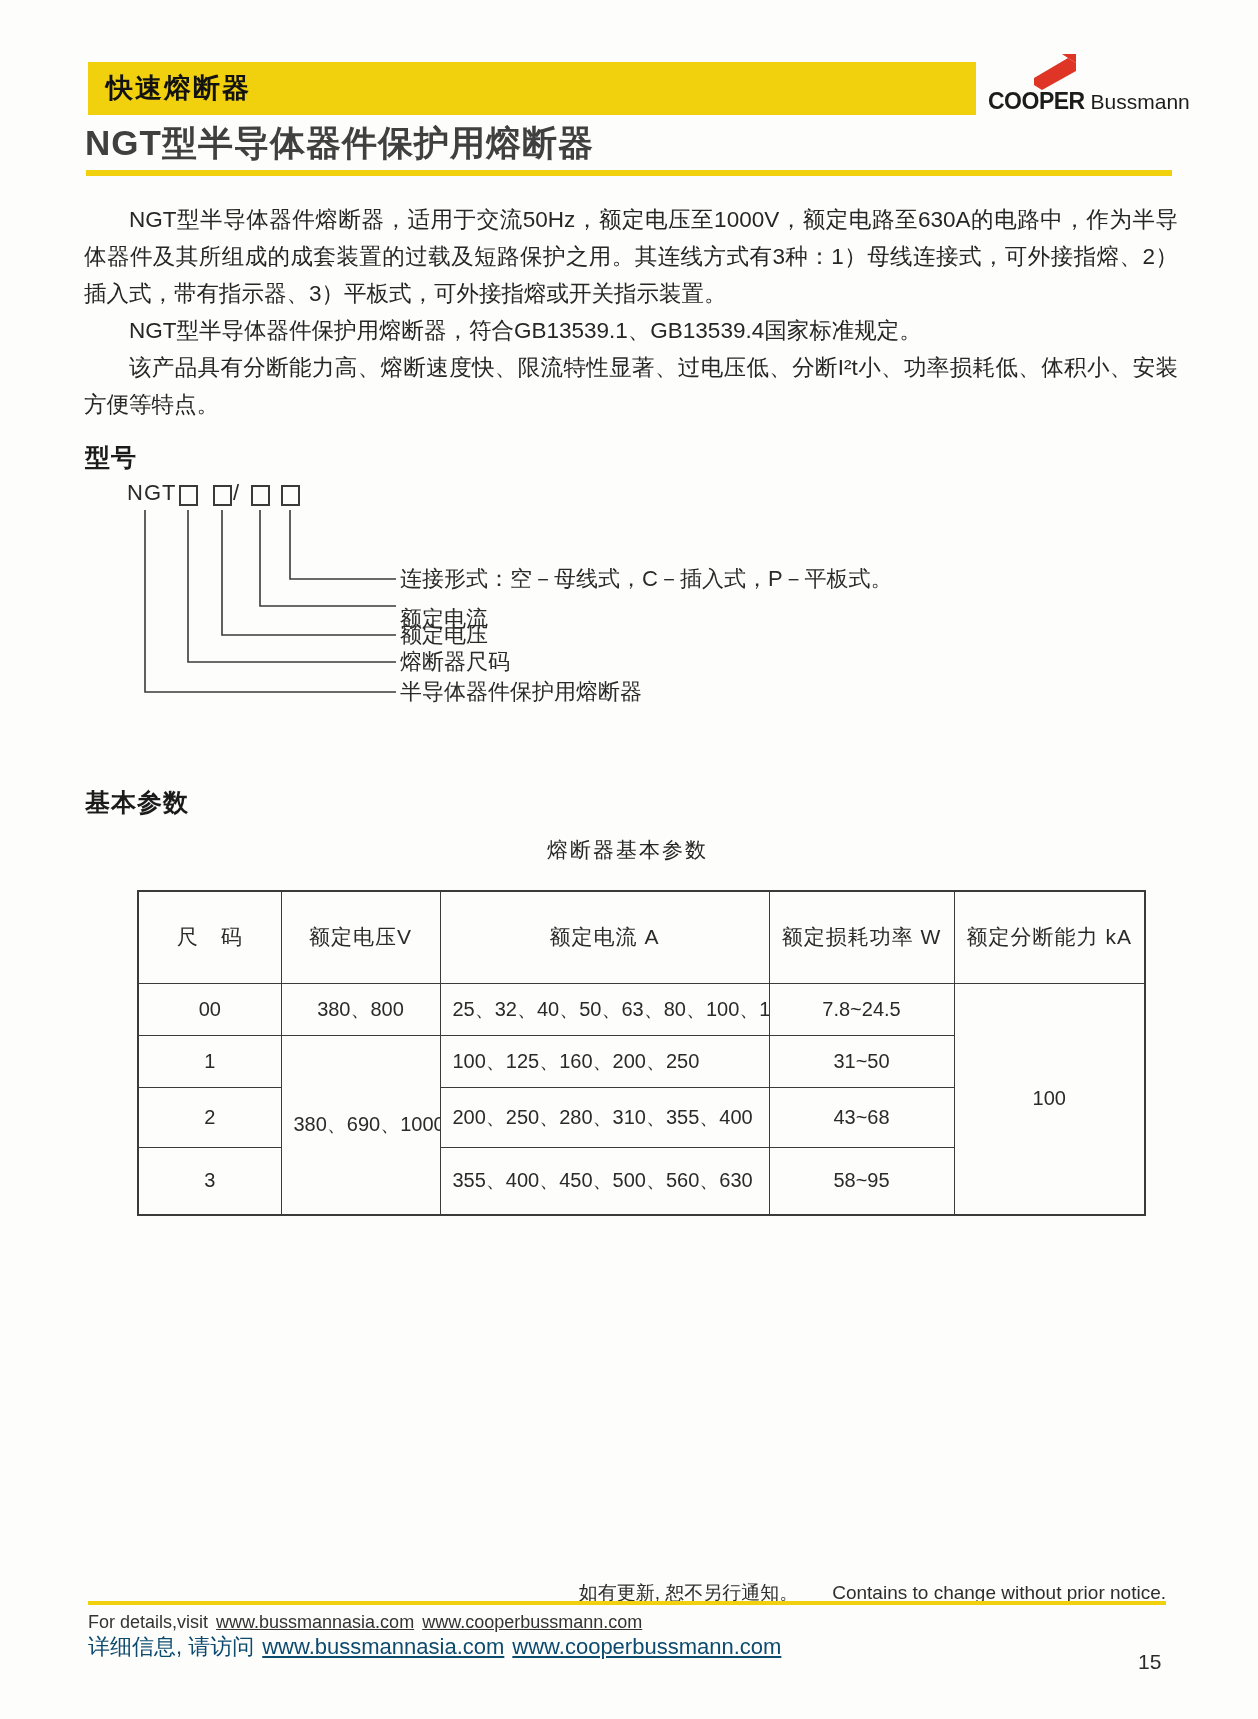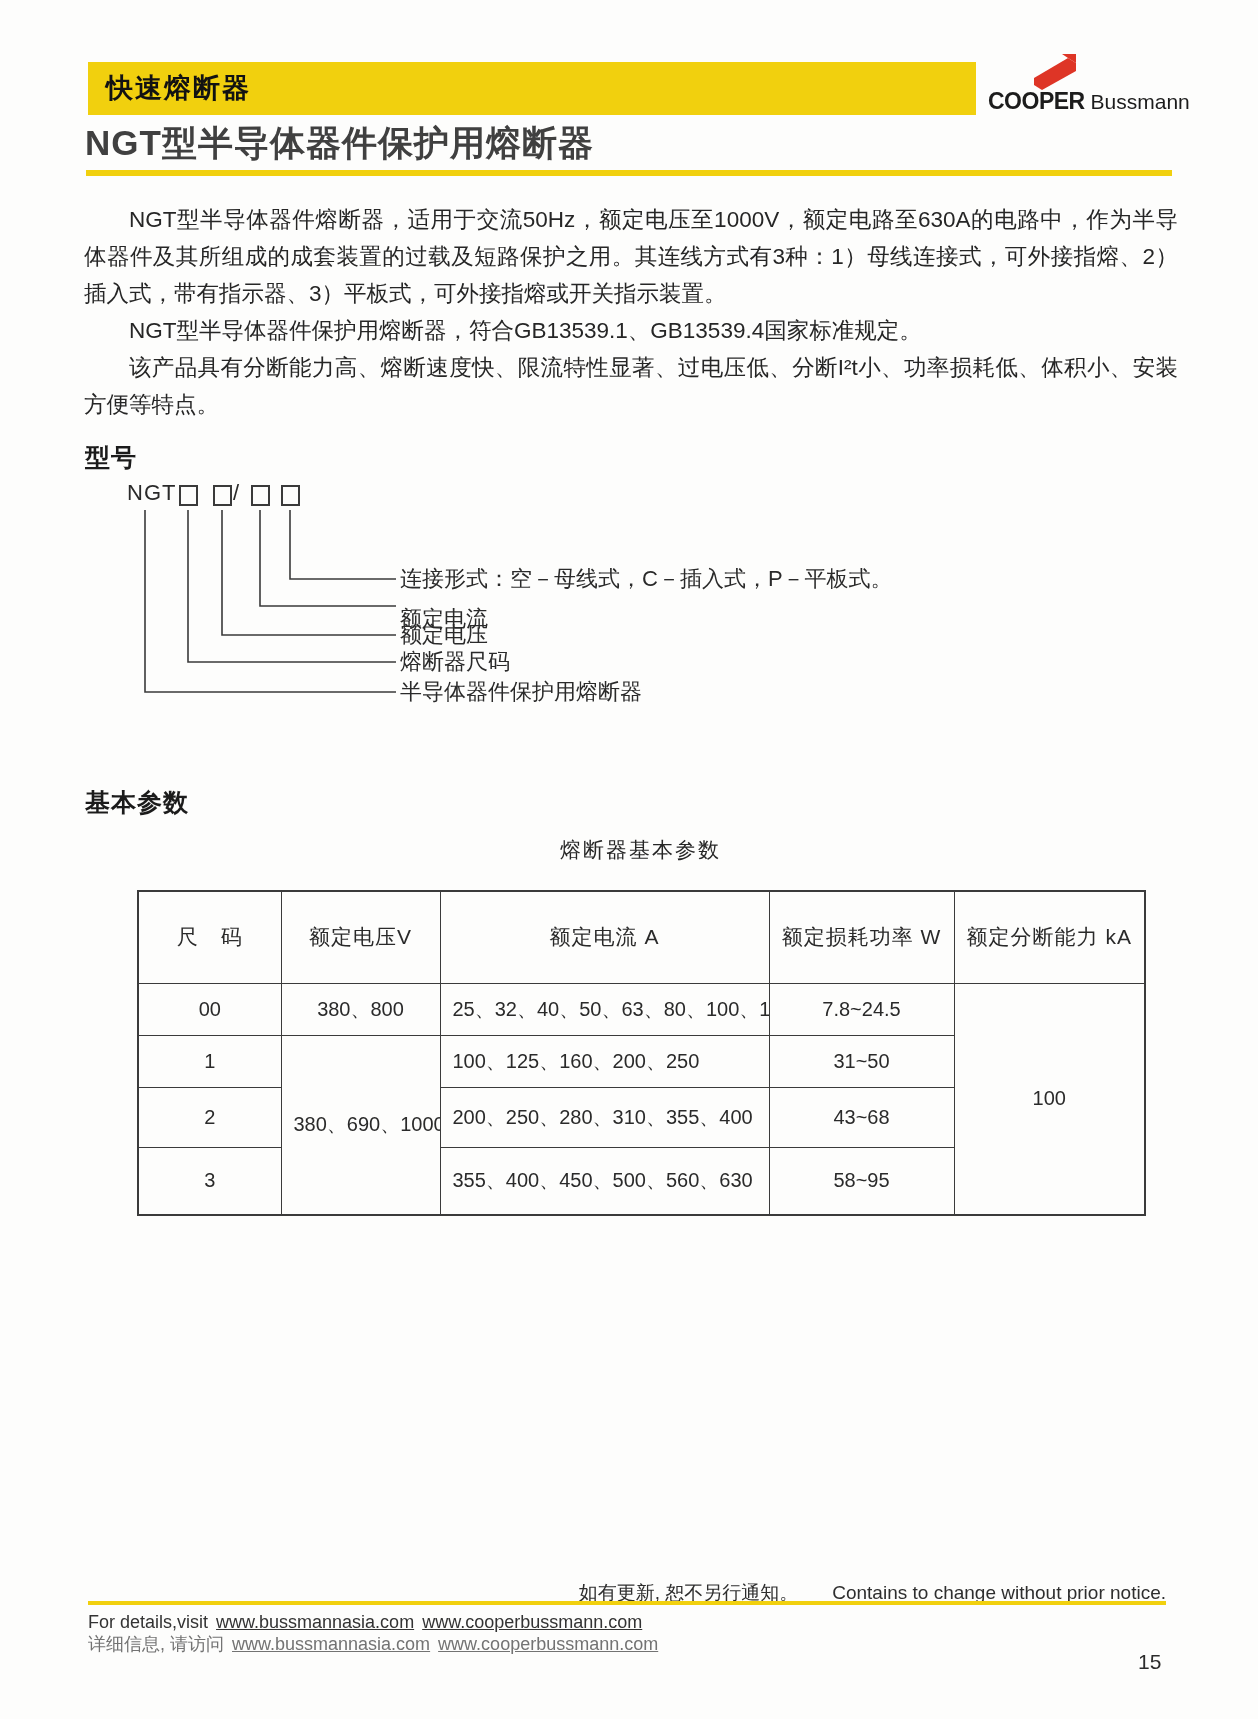--- a/index.html
+++ b/index.html
@@ -26,37 +26,37 @@
   .sec-heading{position:absolute; font-size:25px; font-weight:bold; color:#1b1b1b; letter-spacing:1px;}
   .model-heading{left:85px; top:441px;}
   .model-code{position:absolute; left:0; top:0; width:100%; height:0;}
   .code-prefix{position:absolute; left:127px; top:480px; font-size:22px; color:#2a2a2a; letter-spacing:1px;}
   .code-box{position:absolute; top:485px; width:15px; height:17px; border:2px solid #3a3a3a; background:transparent;}
   .code-slash{position:absolute; left:233px; top:480px; font-size:22px; color:#2a2a2a;}
   .model-lines{position:absolute; left:0; top:508px;}
   .model-label{position:absolute; left:400px; font-size:22px; line-height:26px; color:#2a2a2a; white-space:nowrap;}
   
   .params-heading{left:85px; top:786px;}
-  .table-caption{position:absolute; left:137px; top:836px; width:1007px; text-align:center; font-size:21px; color:#262626; letter-spacing:2px;}
+  .table-caption{position:absolute; left:124px; top:836px; width:1007px; text-align:center; font-size:21px; color:#262626; letter-spacing:2px;}
   table.params{
     position:absolute; left:137px; top:890px; width:1007px;
     border-collapse:collapse; table-layout:fixed;
     border:2px solid #3b3b3b; font-size:20px; color:#2a2a2a;
   }
   table.params th, table.params td{border:1px solid #3b3b3b; text-align:center; font-weight:normal; padding:12px; white-space:nowrap; overflow:hidden;}
   table.params th{font-size:21px; letter-spacing:1px;}
   table.params td.cur{text-align:left; padding-left:12px;}
   tr.hrow{height:92px;} tr.r0{height:48px;} tr.r1{height:36px;} tr.r2{height:60px;} tr.r3{height:68px;}
   .note{position:absolute; left:83px; top:1220px; font-size:21.5px; color:#242424; letter-spacing:1px;}
   
   .notice{position:absolute; right:92px; top:1580px; font-size:19px; color:#2e2e2e; white-space:nowrap;}
   .notice .en{margin-left:34px;}
   .footer-rule{position:absolute; left:88px; top:1601px; width:1078px; height:4px; background:#F1D00E;}
   .details-en{position:absolute; left:88px; top:1612px; font-size:18px; color:#333; white-space:nowrap;}
-  .details-cn{position:absolute; left:88px; top:1632px; font-size:18px; color:#737373; white-space:nowrap;text-align:center;}
+  .details-cn{position:absolute; left:88px; top:1632px; font-size:22px; color:#0c4a6e; white-space:nowrap;text-align:center;}
   .url{text-decoration:underline; margin-left:8px; color:inherit; cursor:pointer;}
   .page-number{position:absolute; left:1138px; top:1650px; font-size:21px; color:#2c2c2c;}
 </style>
 </head>
 <body>
 
 <div class="page">
 
   <div class="banner">
     <span class="banner-label">快速熔断器</span>

